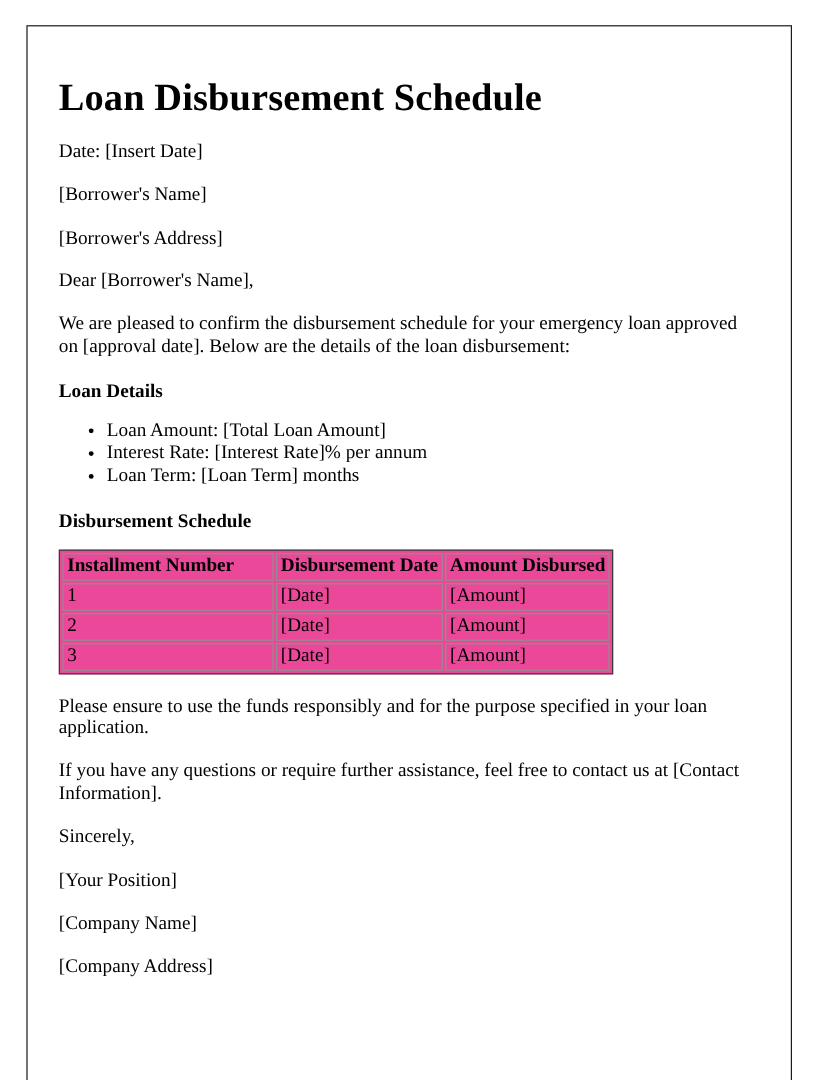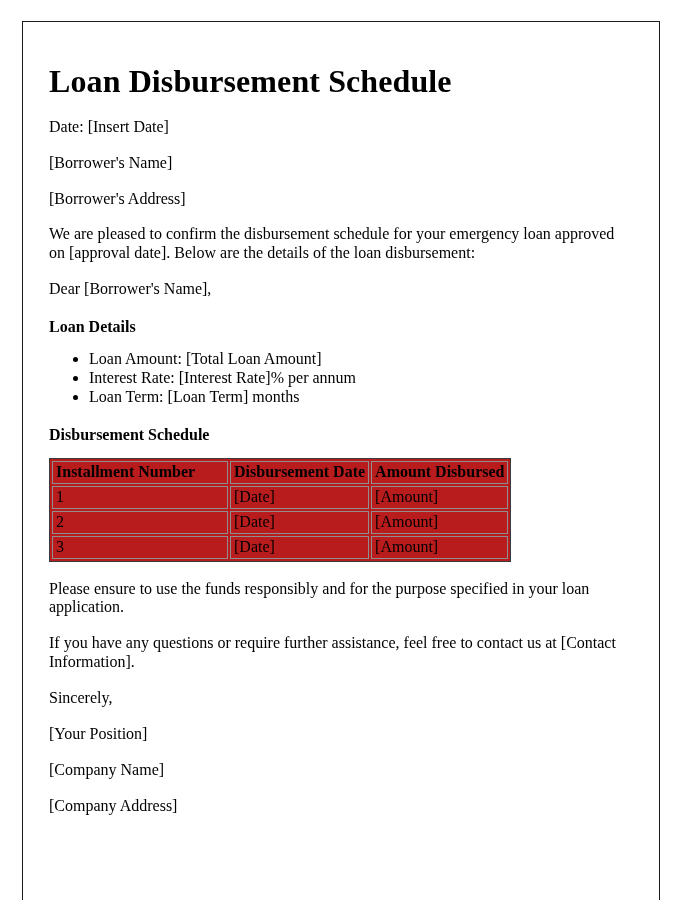--- a/index.html
+++ b/index.html
@@ -66,21 +66,21 @@
     margin: 0;
   }
 
   
   table.schedule {
     border-collapse: separate;
     border-spacing: 2px;
     border: 1px solid #3b3b3b;
     margin: 0 0 18px 0;
     font-size: 16px;
-    background: #b91c1c;
+    background: #ec4899;
   }
   table.schedule th,
   table.schedule td {
     border: 1px solid #8f8f8f;
     padding: 1px 3px;
     text-align: left;
     vertical-align: top;
     line-height: 1.18;
     font-weight: normal;
     white-space: nowrap;
@@ -106,23 +106,23 @@
 
     <h1 class="doc-title">Loan Disbursement Schedule</h1>
 
     <p class="para">Date: [Insert Date]</p>
 
 
     <p class="para">[Borrower's Name]</p>
 
     <p class="para">[Borrower's Address]</p>
 
+    <p class="para">Dear [Borrower's Name],</p>
+
     <p class="para">We are pleased to confirm the disbursement schedule for your emergency loan approved on [approval date]. Below are the details of the loan disbursement:</p>
-
-    <p class="para">Dear [Borrower's Name],</p>
 
     <h2 class="section-title">Loan Details</h2>
 
     <ul class="bullets">
       <li>Loan Amount: [Total Loan Amount]</li>
       <li>Interest Rate: [Interest Rate]% per annum</li>
       <li>Loan Term: [Loan Term] months</li>
     </ul>
 
     <h2 class="section-title">Disbursement Schedule</h2>

